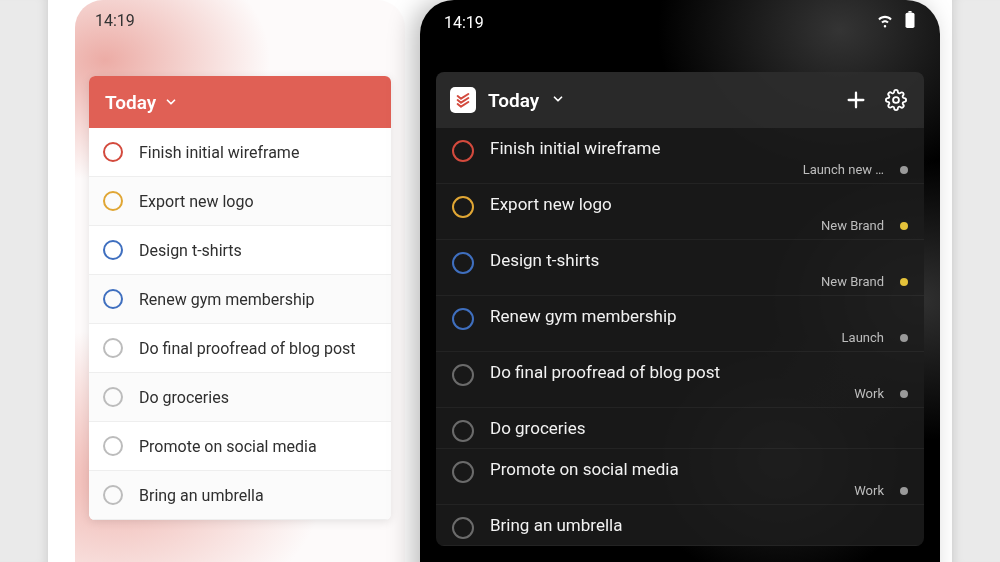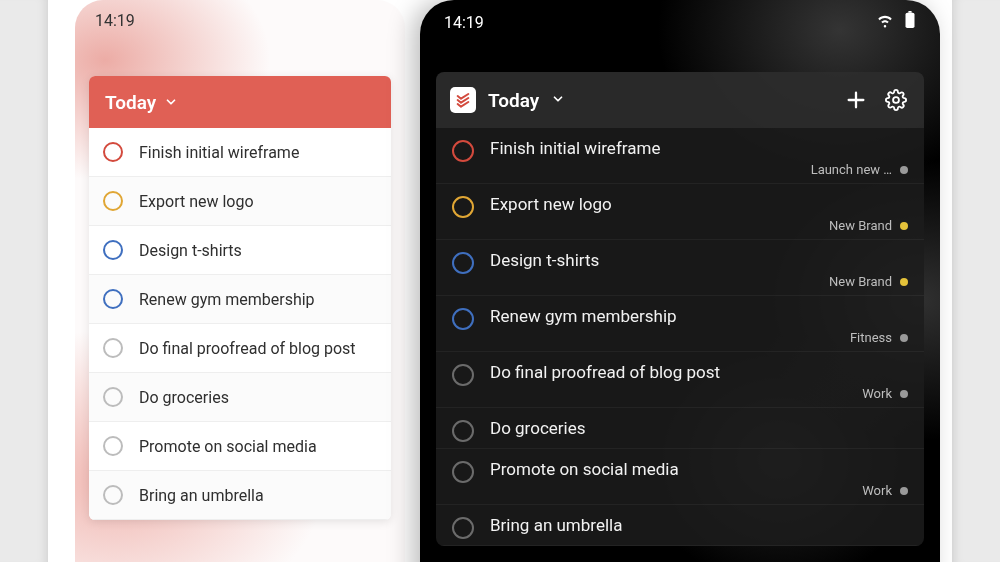--- a/index.html
+++ b/index.html
@@ -180,21 +180,21 @@
     color: #f2f2f2;
     font-size: 17px;
     white-space: nowrap;
     overflow: hidden;
     text-overflow: ellipsis;
   }
   .phone-dark .task .meta {
     display: flex;
     justify-content: flex-end;
     align-items: center;
-    gap: 8px;
+    gap: 16px;
     margin-top: 4px;
     color: #bdbdbd;
     font-size: 13px;
   }
   .phone-dark .task .meta .dot {
     width: 8px; height: 8px; border-radius: 50%;
     background: #9a9a9a;
   }
 
   
@@ -341,21 +341,21 @@
                 <span>New Brand</span>
                 <span class="dot" style="background: rgb(228, 194, 58);"></span>
               </div>
             </div>
           </div>
           <div class="task">
             <span class="circle" style="border-color: rgb(63, 111, 191);"></span>
             <div class="body">
               <div class="label">Renew gym membership</div>
               <div class="meta">
-                <span>Fitness</span>
+                <span>Launch</span>
                 <span class="dot" style="background: rgb(154, 154, 154);"></span>
               </div>
             </div>
           </div>
           <div class="task">
             <span class="circle" style="border-color: rgb(107, 107, 107);"></span>
             <div class="body">
               <div class="label">Do final proofread of blog post</div>
               <div class="meta">
                 <span>Work</span>

